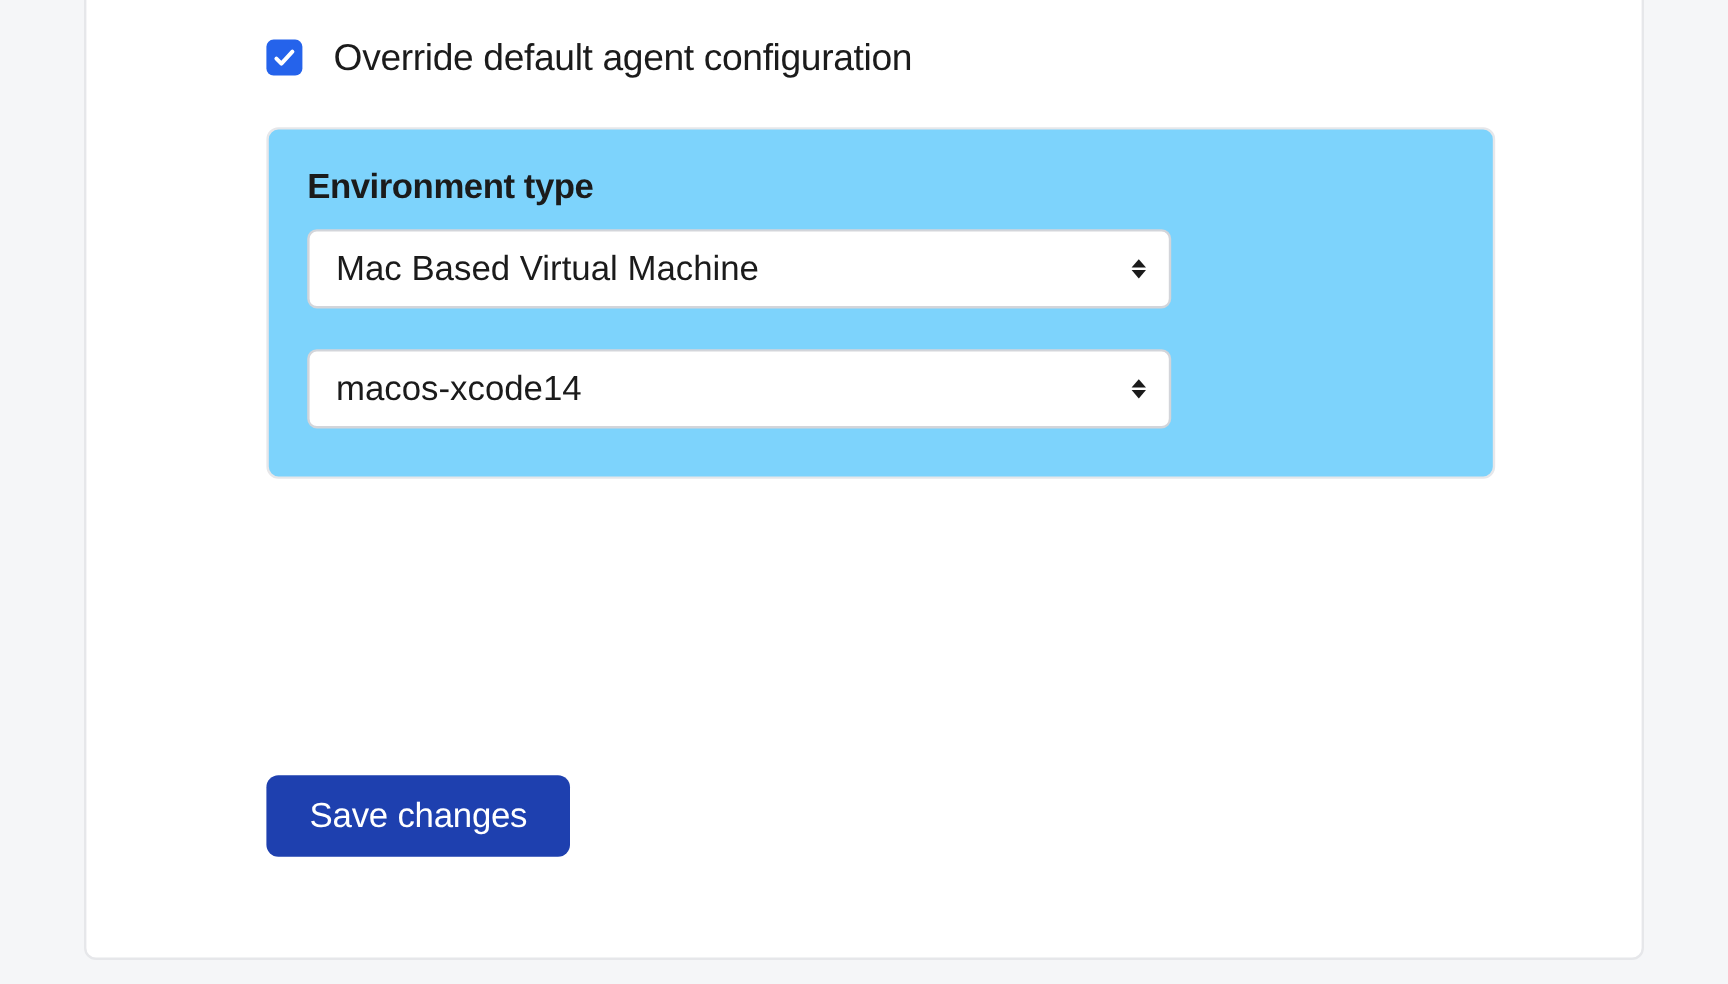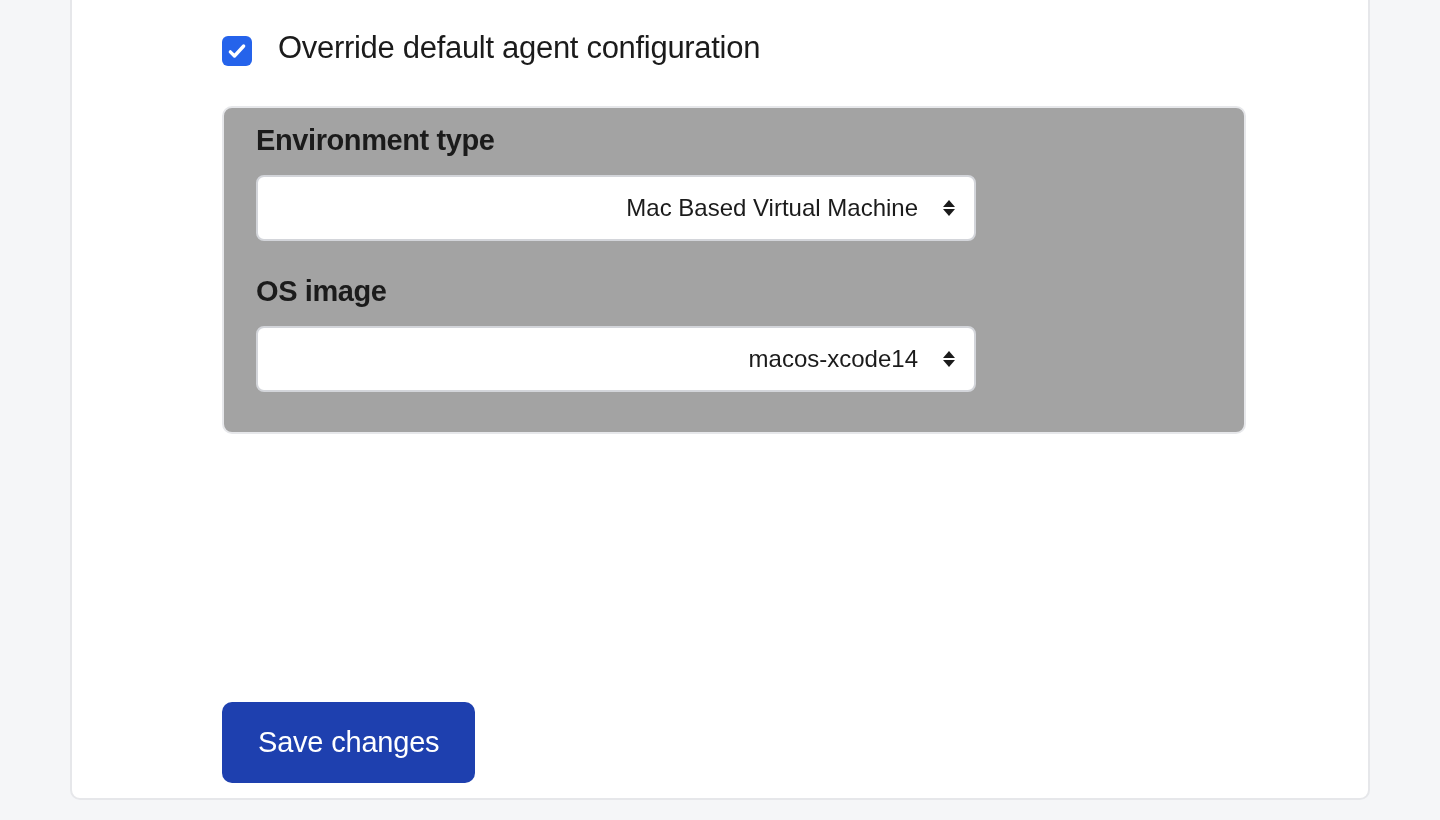--- a/index.html
+++ b/index.html
@@ -25,21 +25,21 @@
 
   .content {
     position: absolute;
     left: 150px;
     top: 128px;
     width: 1030px;
   }
 
   .checkbox-row {
     display: flex;
-    align-items: flex-end;
+    align-items: center;
     gap: 26px;
     margin-bottom: 40px;
   }
 
   .checkbox {
     width: 30px;
     height: 30px;
     border-radius: 6px;
     background: #2563eb;
     display: flex;
@@ -50,24 +50,24 @@
   .checkbox svg { width: 20px; height: 20px; display: block; }
 
   .checkbox-label {
     font-size: 31px;
     font-weight: 400;
     letter-spacing: -0.3px;
   }
 
   .panel {
     width: 1024px;
-    background: #a3a3a3;
+    background: #7dd3fc;
     border: 2px solid #e6e7ea;
     border-radius: 10px;
-    padding: 16px 32px 40px 32px;
+    padding: 32px 32px 40px 32px;
   }
 
   .field { margin-bottom: 34px; }
   .field:last-child { margin-bottom: 0; }
 
   .field-label {
     font-size: 29px;
     font-weight: 700;
     letter-spacing: -0.4px;
     margin-bottom: 18px;
@@ -77,32 +77,31 @@
     position: relative;
     width: 720px;
   }
   .select {
     width: 100%;
     height: 66px;
     background: #ffffff;
     border: 2px solid #d3d5da;
     border-radius: 8px;
     padding: 0 56px 0 22px;
-    font-size: 24px;
+    font-size: 29px;
     font-family: inherit;
     color: #1b1b1b;
     appearance: none;
     -webkit-appearance: none;
     -moz-appearance: none;
     line-height: 62px;
     white-space: nowrap;
     overflow: hidden;
     text-overflow: clip;
     cursor: pointer;
-    text-align: right;
   }
   .select-arrows {
     position: absolute;
     right: 18px;
     top: 50%;
     transform: translateY(-50%);
     width: 18px;
     pointer-events: none;
     display: flex;
     flex-direction: column;
@@ -113,22 +112,22 @@
     width: 0; height: 0;
     border-left: 6px solid transparent;
     border-right: 6px solid transparent;
   }
   .arrow-up   { border-bottom: 7px solid #1b1b1b; }
   .arrow-down { border-top: 7px solid #1b1b1b; }
 
   .save-btn {
     position: absolute;
     left: 150px;
-    top: 800px;
-    height: 81px;
+    top: 744px;
+    height: 68px;
     padding: 0 36px;
     background: #1e40af;
     color: #ffffff;
     border: none;
     border-radius: 10px;
     font-size: 29px;
     font-weight: 500;
     font-family: inherit;
     letter-spacing: -0.2px;
     cursor: pointer;
@@ -162,21 +161,20 @@
             <div class="arrow-up"></div>
             <div class="arrow-down"></div>
           </div>
         </div>
       </div>
 
       <div class="field">
       </div>
 
       <div class="field">
-        <div class="field-label">OS image</div>
         <div class="select-wrap">
           <div class="select">macos-xcode14</div>
           <div class="select-arrows">
             <div class="arrow-up"></div>
             <div class="arrow-down"></div>
           </div>
         </div>
       </div>
 
     </div>

